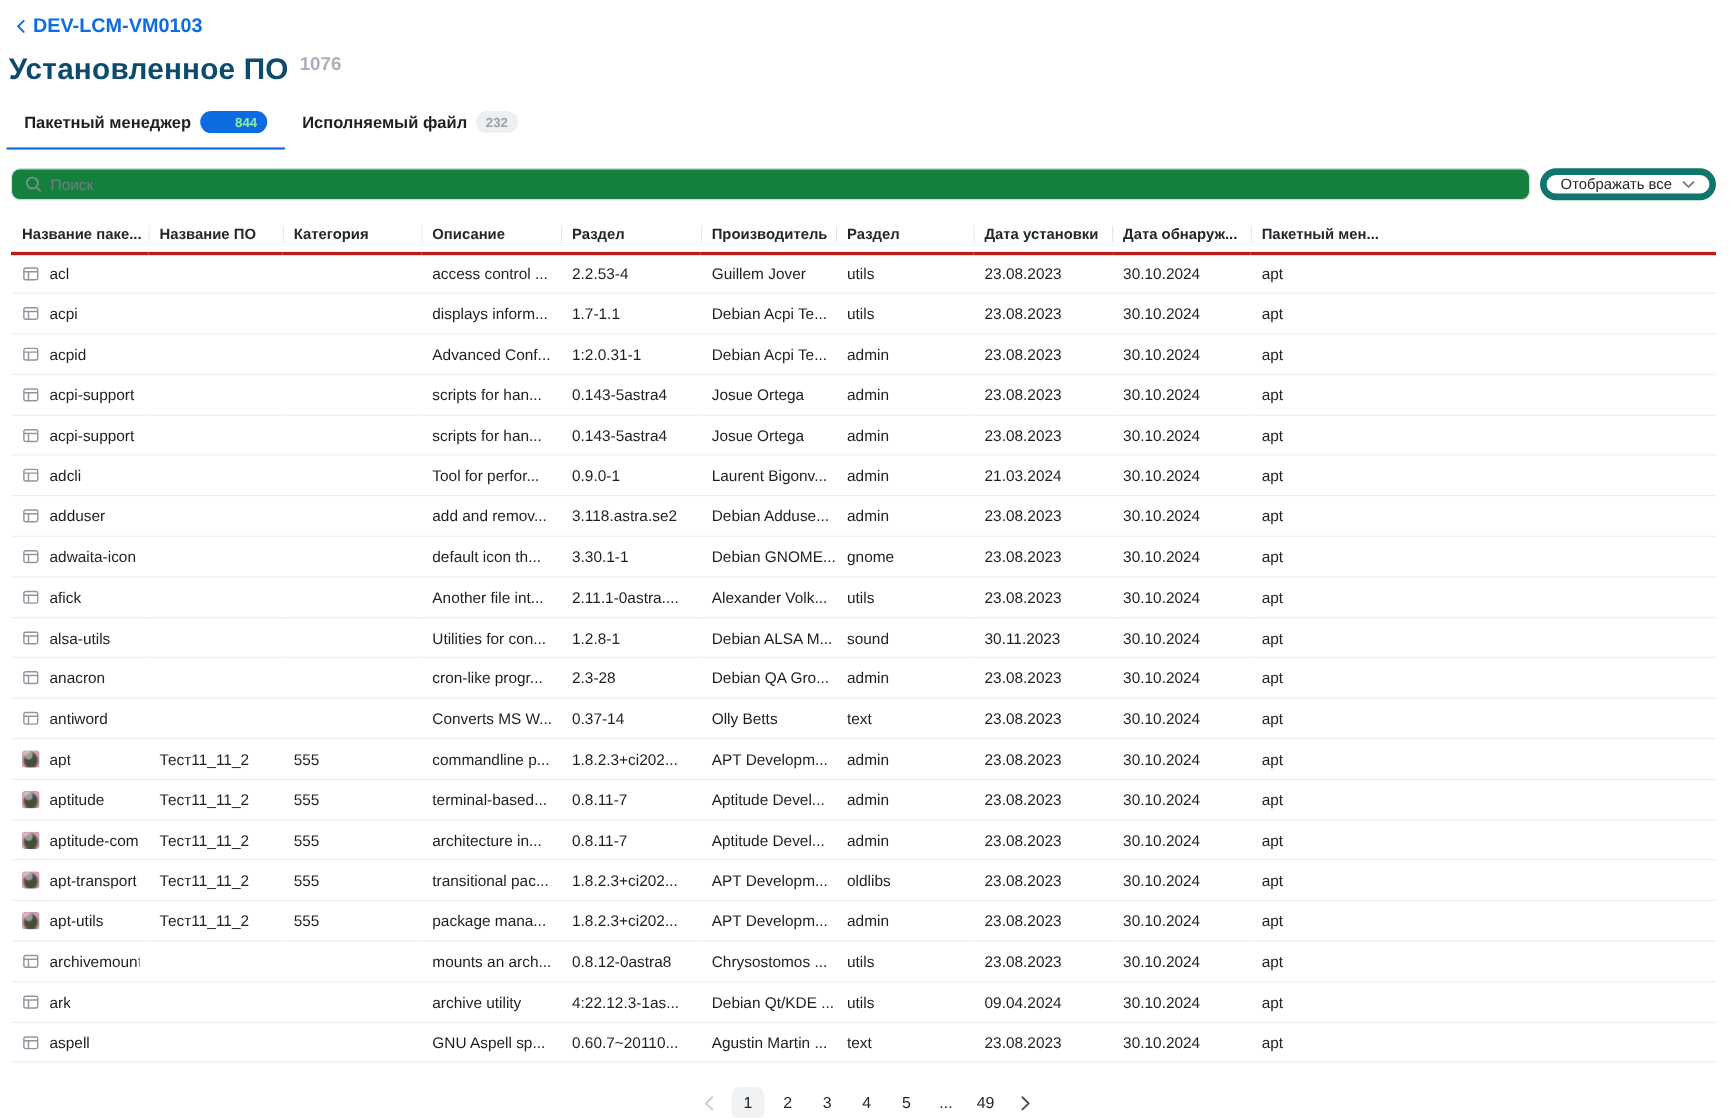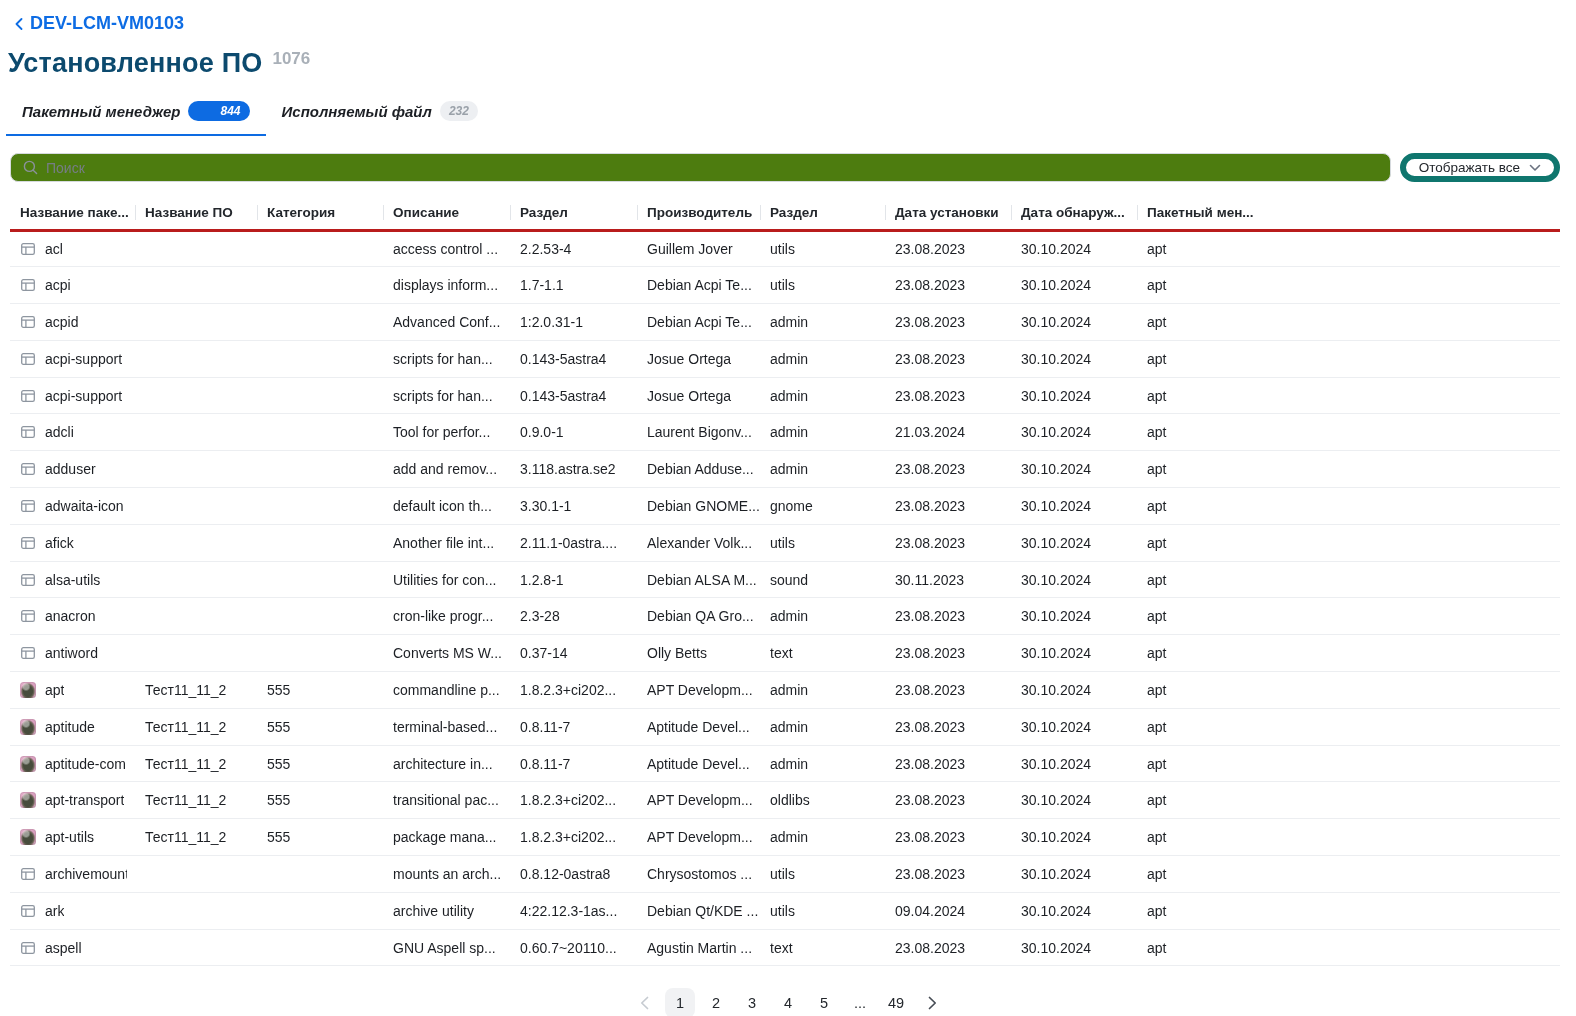--- a/index.html
+++ b/index.html
@@ -10,32 +10,32 @@
   .breadcrumb { display:flex; align-items:center; gap:7px; padding:13px 0 0 15px;
     color:#0d6ce4; font-size:18px; font-weight:600; cursor:pointer; width:max-content; }
   .breadcrumb svg { display:block; }
 
   
   .title-row { display:flex; align-items:flex-start; gap:10px; padding:14px 0 0 8px; }
   .page-title { font-size:27px; font-weight:800; letter-spacing:.2px; color:#0c4a6e; }
   .page-count { font-size:17px; font-weight:700; color:#a9b0b8; margin-top:1px; }
 
   
-  .tabs { display:flex; margin:16px 0 0 6px;font-style:italic; }
+  .tabs { display:flex; margin:16px 0 0 6px; }
   .tab { display:flex; align-items:center; gap:8px; padding:6px 16px 13px 16px;
     font-size:15px; font-weight:600; color:#1c1f24; cursor:pointer; border-bottom:2.5px solid transparent; }
   .tab.active { border-bottom-color:#0d6be2; }
   .badge { font-size:12px; font-weight:700; padding:3px 9px; border-radius:11px; }
-  .badge.blue { background:#0d6be2; color:#ffffff;padding-left:32px; }
+  .badge.blue { background:#0d6be2; color:#86efac;padding-left:32px; }
   .badge.gray { background:#edeff2; color:#9aa1a9; }
 
   
   .search-row { display:flex; align-items:center; gap:9px; margin:17px 16px 0 10px; }
   .search-box { flex:1; display:flex; align-items:center; gap:8px; height:29px;
-    border:1px solid #d6dade; border-radius:8px; padding:0 12px; background:#4d7c0f; }
+    border:1px solid #d6dade; border-radius:8px; padding:0 12px; background:#15803d; }
   .search-box input { border:none; outline:none; flex:1; font-size:14px; color:#1c1f24;
     font-family:"Liberation Sans","DejaVu Sans",sans-serif; background:transparent; }
   .search-box input::placeholder { color:#767d86; }
   .filter-btn { display:flex; align-items:center; gap:9px; height:29px; padding:0 13px;
     border:6px solid #0f766e; border-radius:15px; background:#fff; font-size:13.5px;
     font-weight:400; color:#23272c; cursor:pointer; white-space:nowrap; }
 
   
   .table-wrap { margin:14px 16px 0 10px; }
   table { width:100%; border-collapse:collapse; table-layout:fixed; }

